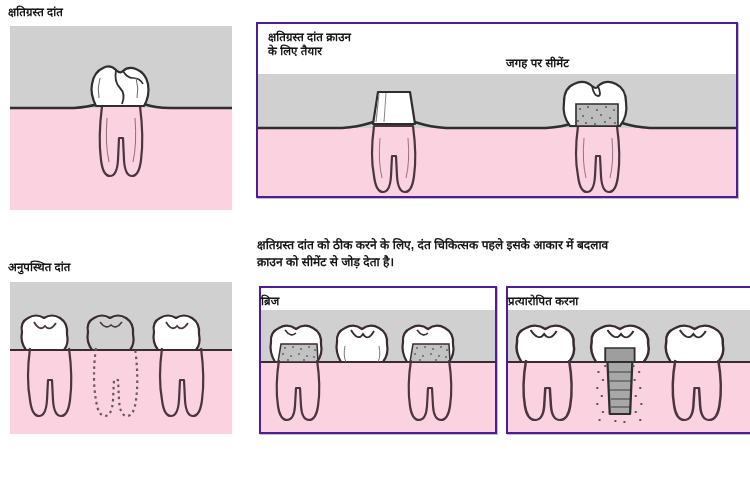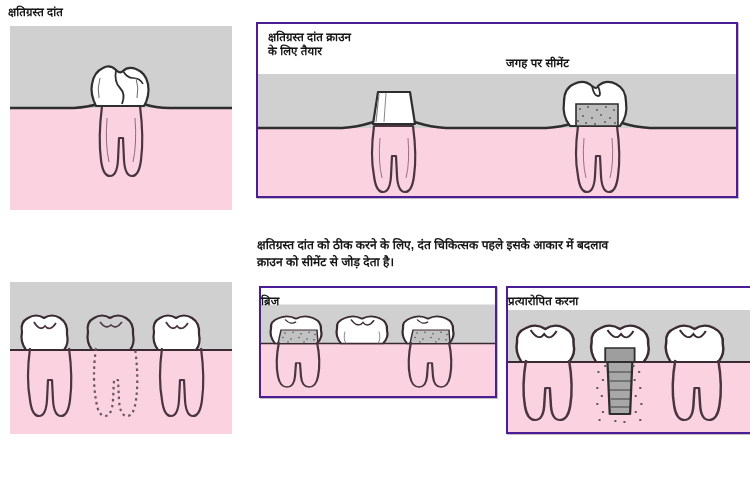--- a/index.html
+++ b/index.html
@@ -69,20 +69,21 @@
                  Q118 40 126 43 Q136 47 138 58 Q140 70 134 80 Z" fill="#ffffff" stroke="#2e2e2e" stroke-width="2.2" stroke-linejoin="round"></path>
 
         <path d="M106 44 Q104 56 110 62 Q116 68 112 78" fill="none" stroke="#2e2e2e" stroke-width="1.8"></path>
         <path d="M113 45 Q117 52 123 52 Q130 52 133 58" fill="none" stroke="#2e2e2e" stroke-width="1.6"></path>
         <path d="M126 52 Q129 62 127 72" fill="none" stroke="#6a6a6a" stroke-width="1"></path>
         <path d="M90 52 Q87 62 89 72" fill="none" stroke="#6a6a6a" stroke-width="1"></path>
       </svg>
     </div>
   </div>
 
+  <div class="cap" style="position:absolute;left:8px;top:260px;width:226px;">अनुपस्थित दांत</div>
 
   <div class="panel" style="left:10px;top:282px;width:222px;height:152px;">
     <div class="scene">
       <svg viewBox="0 0 222 152" preserveAspectRatio="none">
         <rect x="0" y="0" width="222" height="152" fill="#d0d0d0"></rect>
         <rect x="0" y="68" width="222" height="84" fill="#fad2e0"></rect>
         <path d="M0 68 L222 68" stroke="#3a2b32" stroke-width="2"></path>
 
         <g>
           <path d="M16 68 Q10 60 12 50 Q10 40 18 36 Q26 31 34 36 Q42 31 50 36
@@ -173,21 +174,21 @@
         <div class="cap">जगह पर सीमेंट</div>
       </div>
     </div>
   </div>
 
   <div style="position:absolute;left:257px;top:205px;width:486px;margin-top:32px;">
     <div class="para">क्षतिग्रस्त दांत को ठीक करने के लिए, दंत चिकित्सक पहले इसके आकार में बदलाव</div>
     <div class="para">क्राउन को सीमेंट से जोड़ देता है।</div>
   </div>
 
-  <div class="panel framed" style="left:259px;top:286px;width:238px;height:112px;">
+  <div class="panel framed" style="left:259px;top:286px;width:238px;height:148px;">
     <div class="scene">
       <svg viewBox="0 0 234 144" preserveAspectRatio="none">
         <rect x="0" y="0" width="234" height="144" fill="#ffffff"></rect>
         <rect x="0" y="22" width="234" height="122" fill="#d0d0d0"></rect>
         <rect x="0" y="74" width="234" height="70" fill="#fad2e0"></rect>
         <path d="M0 74 L234 74" stroke="#3a2b32" stroke-width="2"></path>
 
         <g>
           <path d="M14 74 Q8 64 10 54 Q9 44 18 40 Q27 35 35 41 Q43 35 52 40
                    Q61 45 60 56 Q62 66 56 74 Z" fill="#ffffff" stroke="#3a2b32" stroke-width="2.2" stroke-linejoin="round"></path>

